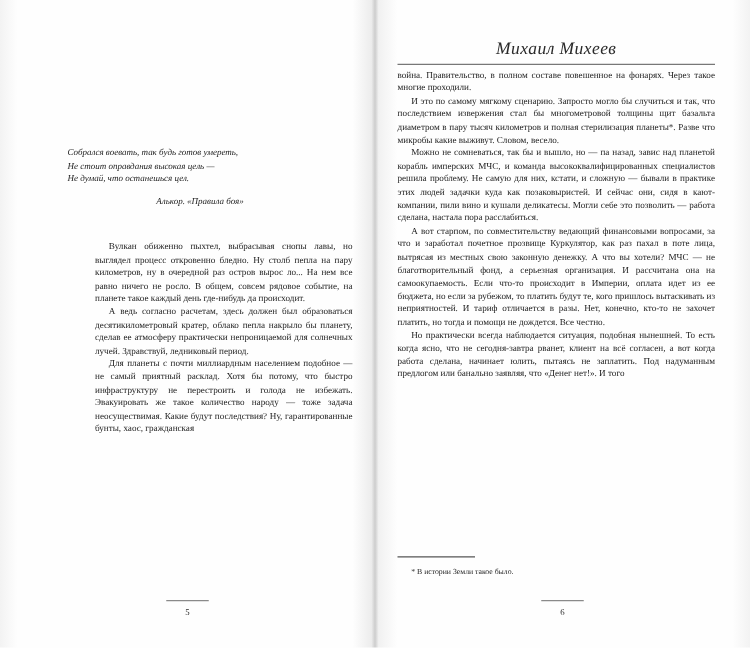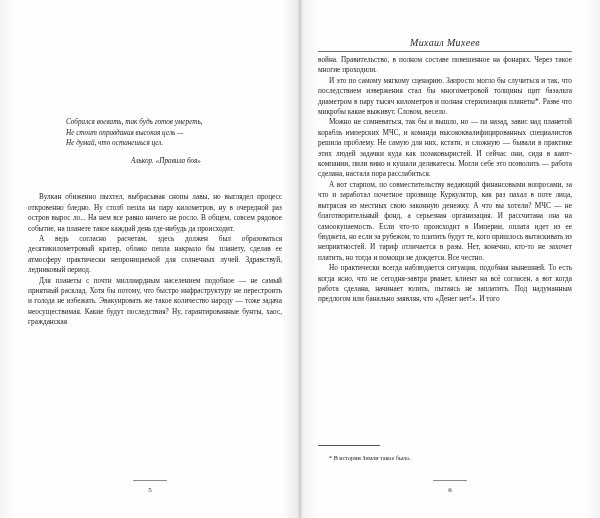--- a/index.html
+++ b/index.html
@@ -69,21 +69,21 @@
   .running-head {
     height: 52px;
     display: flex;
     flex-direction: column;
     justify-content: flex-end;
     align-items: center;
     padding-bottom: 3px;
   }
   .running-head-name {
     font-style: italic;
-    font-size: 10px;
+    font-size: 14px;
     letter-spacing: 0.35px;
     color: #2a2a2a;
     margin-bottom: 3px;
   }
   .head-rule {
     width: 100%;
     height: 1px;
     background: #777;
   }
   .running-head.blank .running-head-name { visibility: hidden; }
@@ -97,36 +97,36 @@
     hyphens: manual;
   }
   .content p {
     margin: 0;
     text-indent: 11px;
   }
   .content p.noindent { text-indent: 0; }
 
   .epigraph {
     margin-top: 62px;
-    margin-left: 38px;
+    margin-left: 26px;
     margin-right: 6px;
     font-style: italic;
     font-size: 7.2px;
     line-height: 10.6px;
     color: #222;
   }
   .epigraph .line { white-space: nowrap; }
   .epigraph-source {
     margin-top: 7px;
     text-align: center;
     font-style: italic;
     font-size: 7.2px;
     padding-right: 10px;
   }
-  .after-epigraph { margin-top: 26px; }
+  .after-epigraph { margin-top: 26px; margin-left: 48px; }
 
   .footnote-zone {
     position: absolute;
     left: 18px;
     right: 28px;
     bottom: 56px;
   }
   .footnote-rule {
     width: 62px;
     height: 1px;

